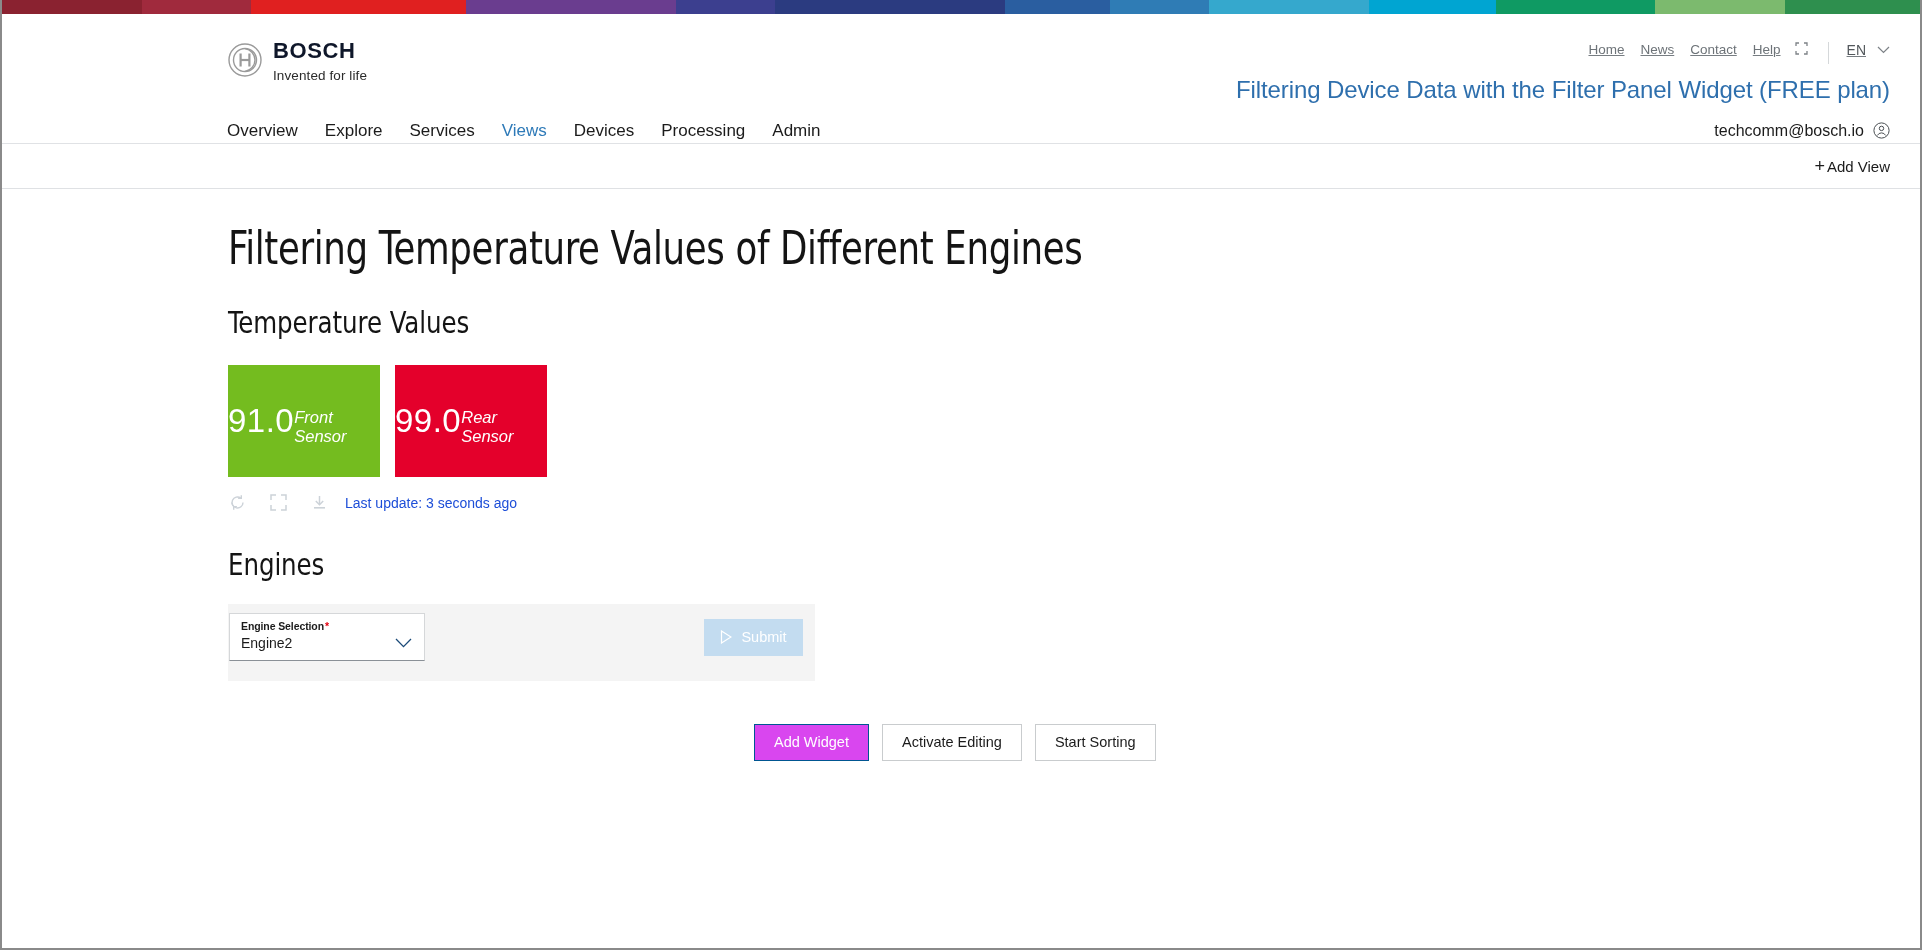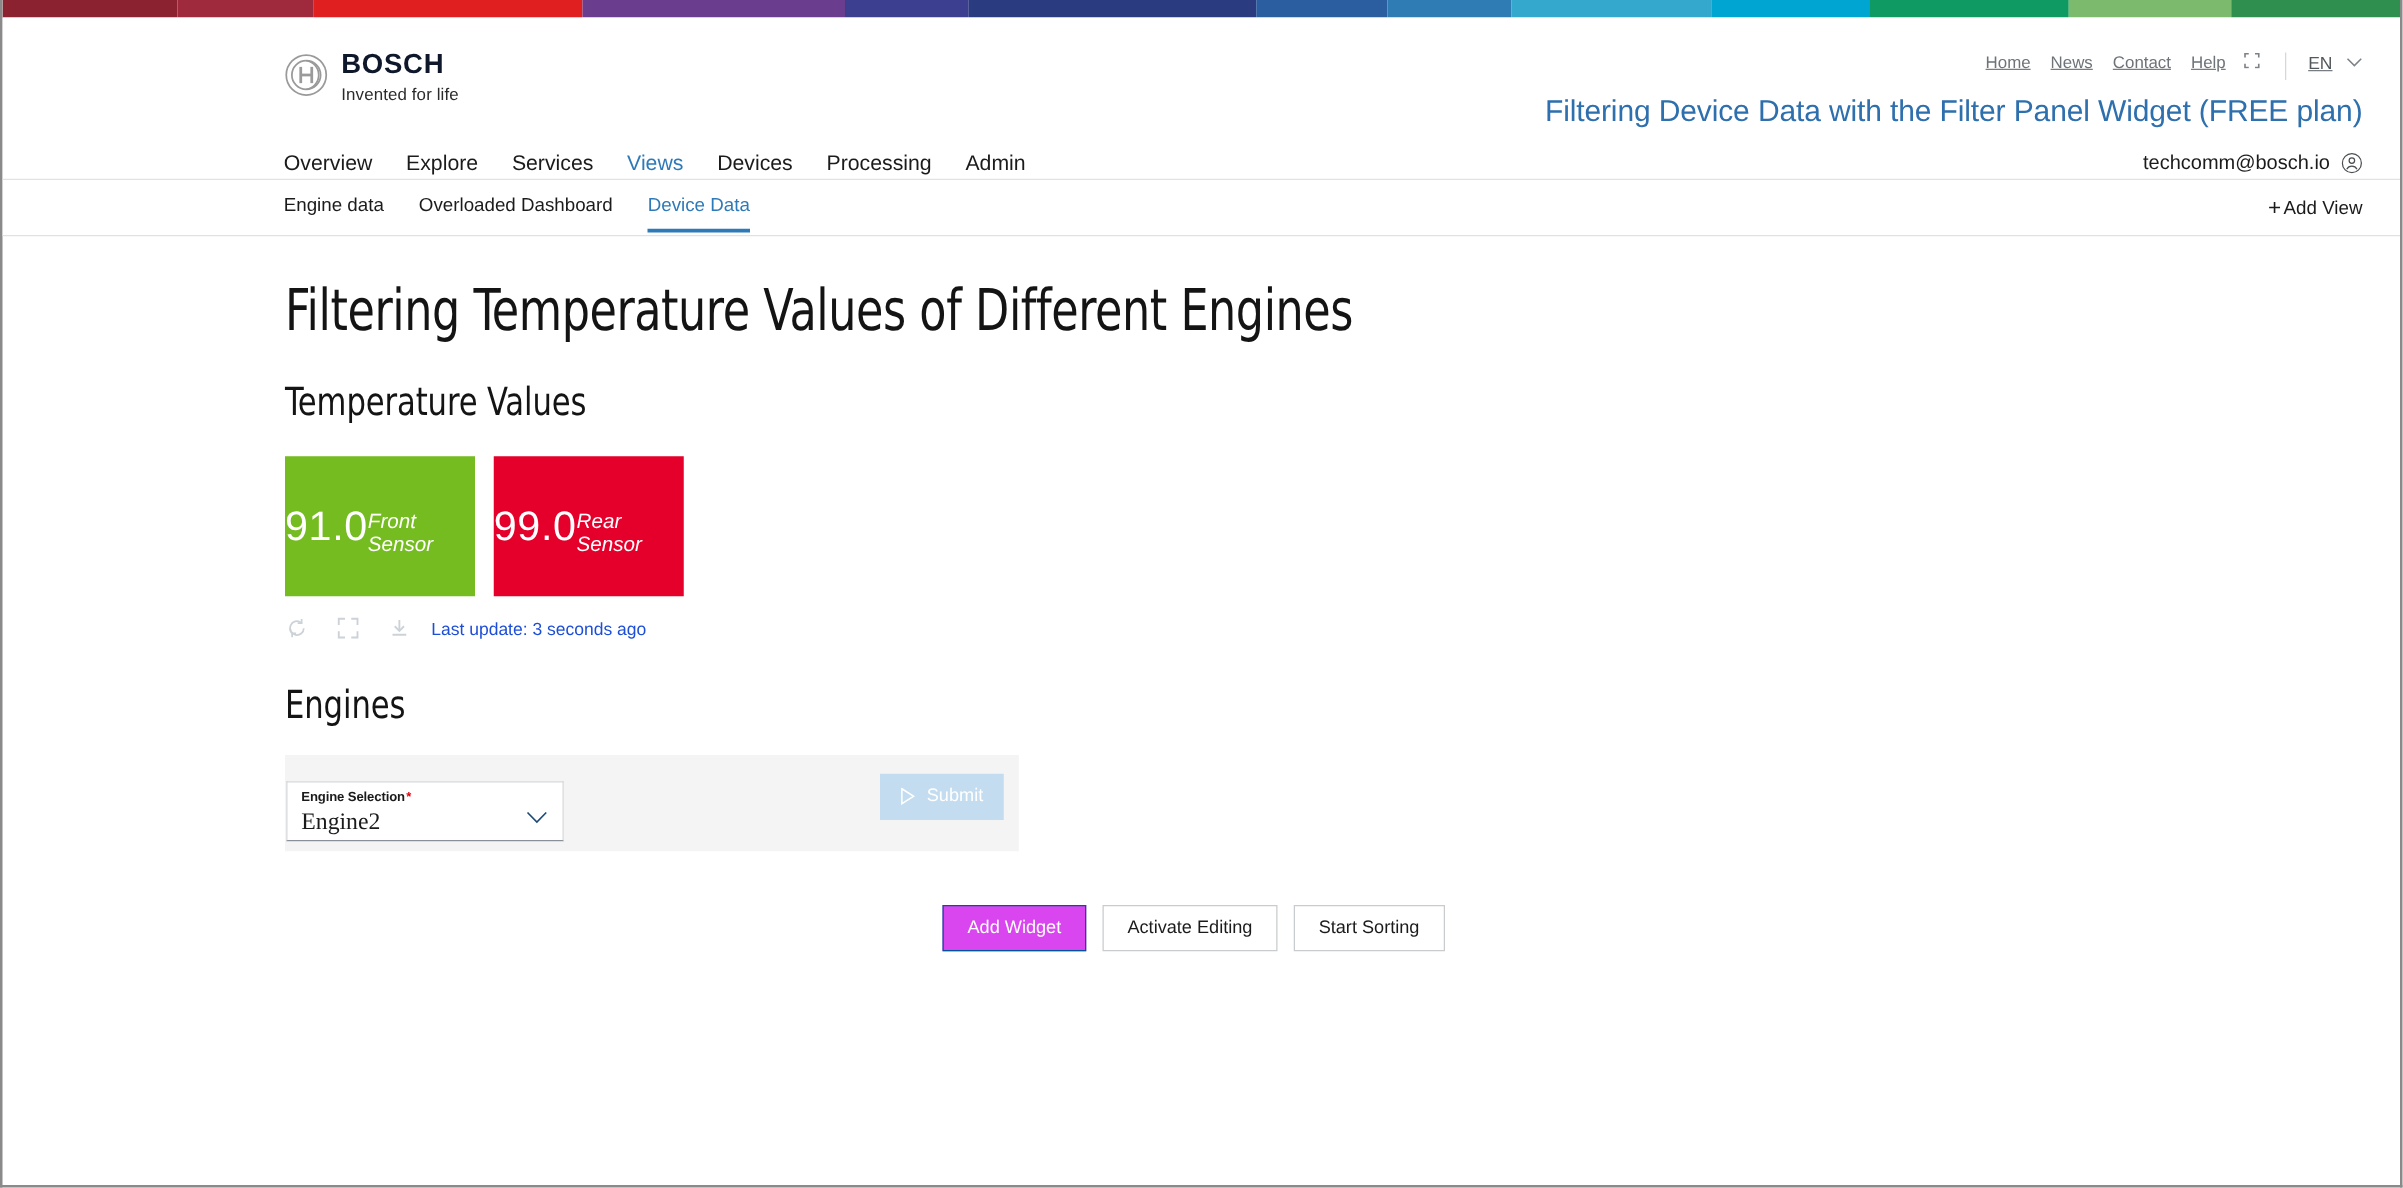--- a/index.html
+++ b/index.html
@@ -276,41 +276,39 @@
   #filter-panel {
     margin-top: 22px;
     width: 587px;
     height: 77px;
     background: #f4f4f4;
     position: relative;
   }
   #select-field {
     position: absolute;
     left: 1px; top: 9px;
-    width: 222px;
+    width: 196px;
     height: 48px;
     background: #ffffff;
     border: 1px solid #d5d7d9;
     border-bottom: 1px solid #8a9097;
     padding: 6px 10px 0 11px;
-    margin-top: 12px;
   }
   #select-field .field-label {
     font-size: 10.5px;
     font-weight: bold;
     color: #1b1b1b;
     letter-spacing: -0.1px;
     white-space: nowrap;
   }
   #select-field .req { color: #e3000f; margin-left: 1px; }
   #select-field .field-value {
-    font-size: 19px;
+    font-size: 14px;
     color: #1b1b1b;
     margin-top: 3px;
-    font-family: Liberation Serif, serif;
   }
   #select-field .chev-down {
     position: absolute;
     right: 12px; top: 20px;
     width: 17px; height: 10px;
   }
 
   #submit-btn {
     position: absolute;
     right: 12px; top: 15px;
@@ -437,25 +435,20 @@
         <svg width="17" height="17" viewBox="0 0 17 17">
           <circle cx="8.5" cy="8.5" r="7.6" fill="none" stroke="#4a4f53" stroke-width="1"></circle>
           <circle cx="8.5" cy="6.4" r="2.2" fill="none" stroke="#4a4f53" stroke-width="1"></circle>
           <path d="M4.4 13.4 a4.6 4.6 0 0 1 8.2 0" fill="none" stroke="#4a4f53" stroke-width="1"></path>
         </svg>
       </span>
     </div>
   </div>
 
   <div id="tabbar">
-    <div id="tabs">
-      <a href="#" class="tab">Engine data</a>
-      <a href="#" class="tab">Overloaded Dashboard</a>
-      <a href="#" class="tab active">Device Data</a>
-    </div>
     <div id="add-view">
       <span class="plus">+</span>
       <span>Add View</span>
     </div>
   </div>
 
   <div id="content">
 
     <h1 id="page-title">Filtering Temperature Values of Different Engines</h1>
 

